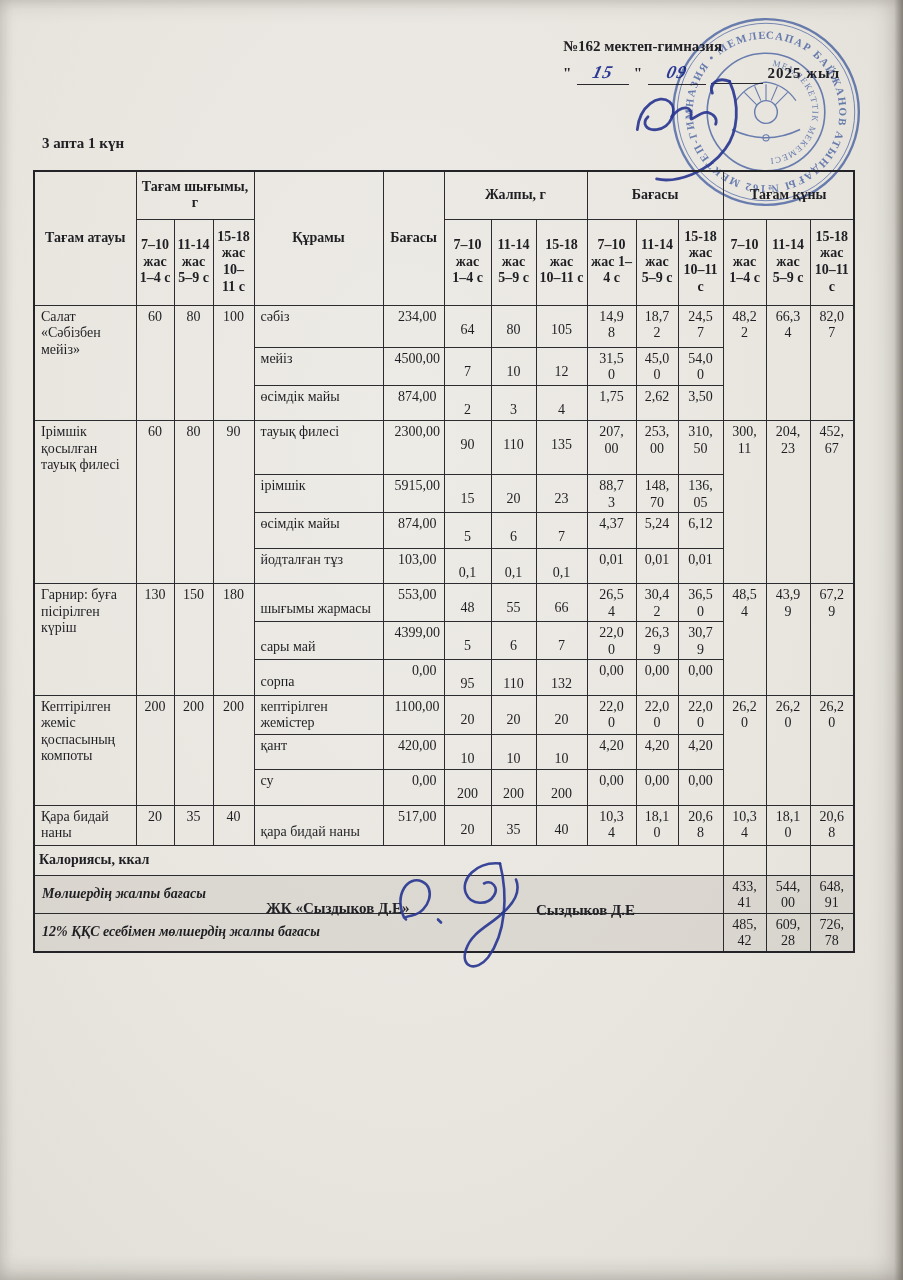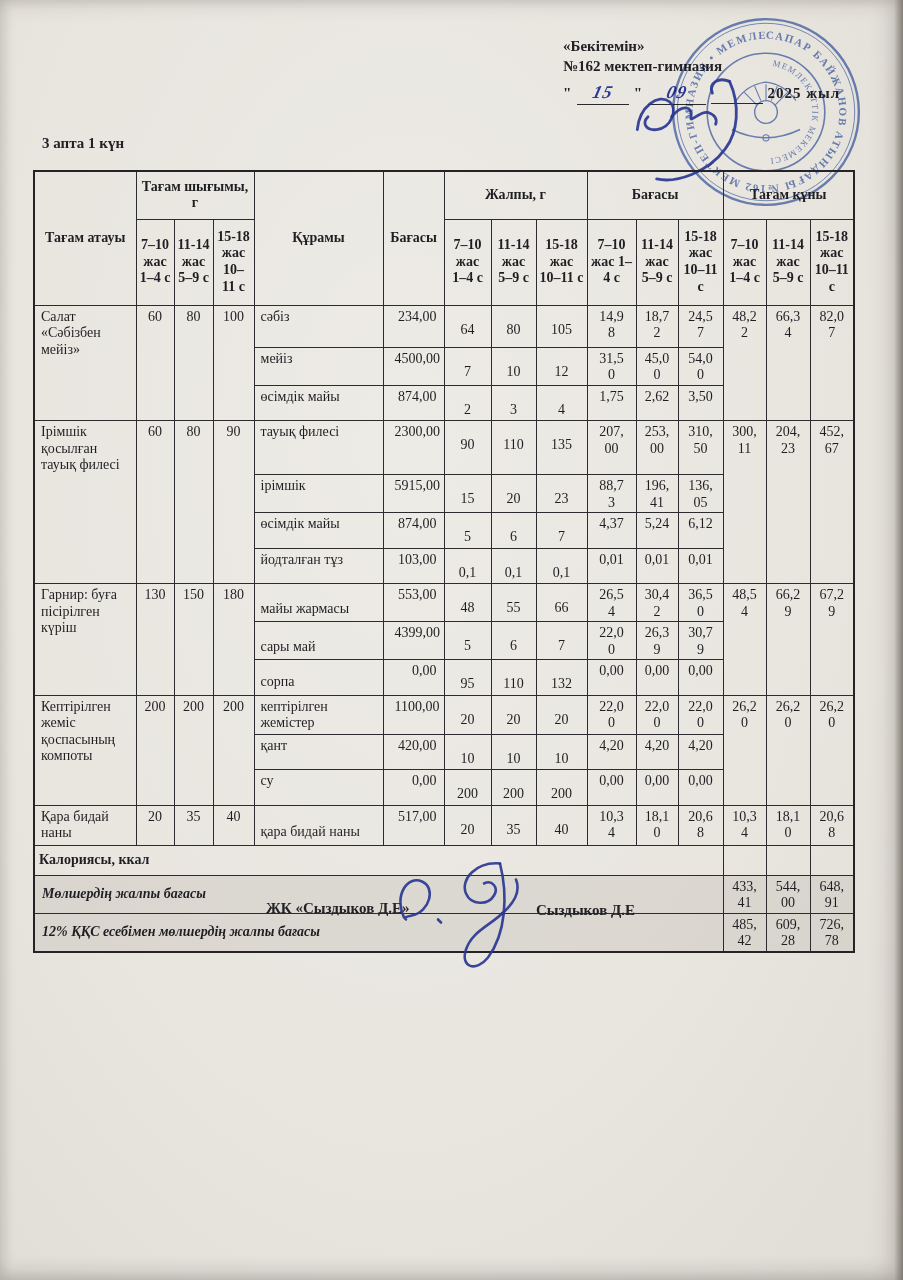--- a/index.html
+++ b/index.html
@@ -53,21 +53,20 @@
   .fs-name{position:absolute;left:536px;top:34px;}
   .co-sig{position:absolute;left:382px;top:-14px;width:170px;height:128px;}
   svg.sig path{fill:none;stroke:#2a3791;stroke-width:2.6;stroke-linecap:round;opacity:.92;}
 </style>
 </head>
 <body>
 
 <div class="page">
 
   <div class="approval">
-    <div>«Бекітемін»</div>
     <div>№162 мектеп-гимназия</div>
     <div class="dateline">
       <span>"</span>
       <span class="uline u1"><span class="hand">15</span></span>
       <span>"</span>
       <span class="uline u2"><span class="hand">09</span></span>
       <span class="uline u3">&nbsp;</span>
       <span>2025 жыл</span>
     </div>
   </div>
@@ -202,21 +201,21 @@
         <td class="cost" rowspan="4"><span class="num">204,23</span></td>
         <td class="cost" rowspan="4"><span class="num">452,67</span></td>
       </tr>
       <tr style="height:34px">
         <td class="ing">ірімшік</td>
         <td class="price">5915,00</td>
         <td class="n">15</td>
         <td class="n">20</td>
         <td class="n">23</td>
         <td class="p"><span class="num">88,73</span></td>
-        <td class="p"><span class="num">196,41</span></td>
+        <td class="p"><span class="num">148,70</span></td>
         <td class="p"><span class="num">136,05</span></td>
       </tr>
       <tr style="height:26px">
         <td class="ing">өсімдік майы</td>
         <td class="price">874,00</td>
         <td class="n">5</td>
         <td class="n">6</td>
         <td class="n">7</td>
         <td class="p"><span class="num">4,37</span></td>
         <td class="p"><span class="num">5,24</span></td>
@@ -231,30 +230,30 @@
         <td class="p"><span class="num">0,01</span></td>
         <td class="p"><span class="num">0,01</span></td>
         <td class="p"><span class="num">0,01</span></td>
       </tr>
 
       <tr style="height:34px">
         <td class="name" rowspan="3">Гарнир: буға пісірілген күріш</td>
         <td class="w" rowspan="3">130</td>
         <td class="w" rowspan="3">150</td>
         <td class="w" rowspan="3">180</td>
-        <td class="ing vb">майы жармасы</td>
+        <td class="ing vb">шығымы жармасы</td>
         <td class="price">553,00</td>
         <td class="n">48</td>
         <td class="n">55</td>
         <td class="n">66</td>
         <td class="p"><span class="num">26,54</span></td>
         <td class="p"><span class="num">30,42</span></td>
         <td class="p"><span class="num">36,50</span></td>
         <td class="cost" rowspan="3"><span class="num">48,54</span></td>
-        <td class="cost" rowspan="3"><span class="num">66,29</span></td>
+        <td class="cost" rowspan="3"><span class="num">43,99</span></td>
         <td class="cost" rowspan="3"><span class="num">67,29</span></td>
       </tr>
       <tr style="height:34px">
         <td class="ing vb">сары май</td>
         <td class="price">4399,00</td>
         <td class="n">5</td>
         <td class="n">6</td>
         <td class="n">7</td>
         <td class="p"><span class="num">22,00</span></td>
         <td class="p"><span class="num">26,39</span></td>

